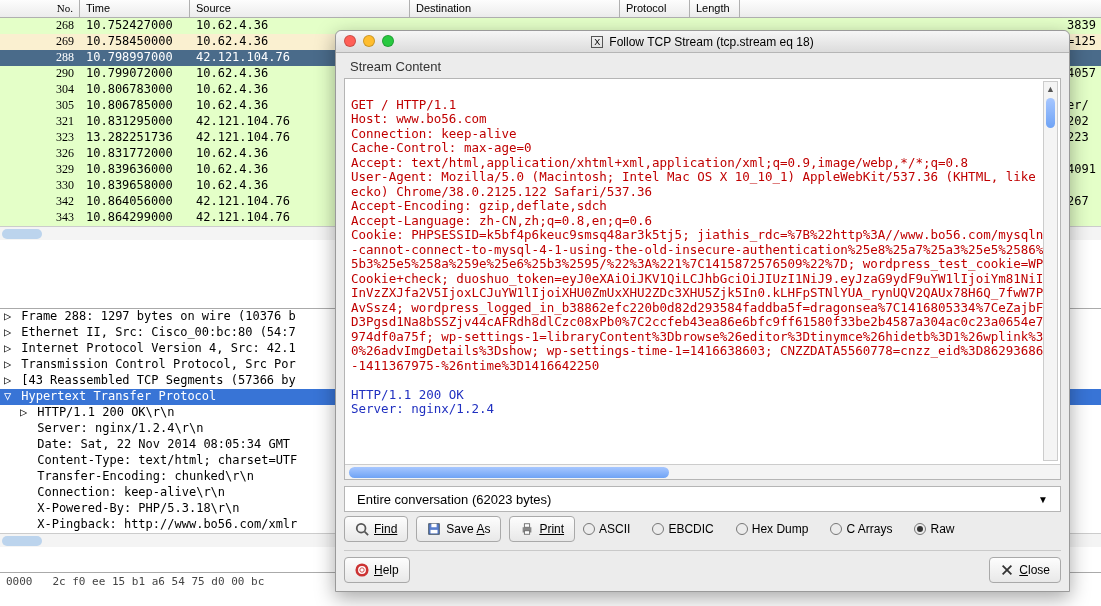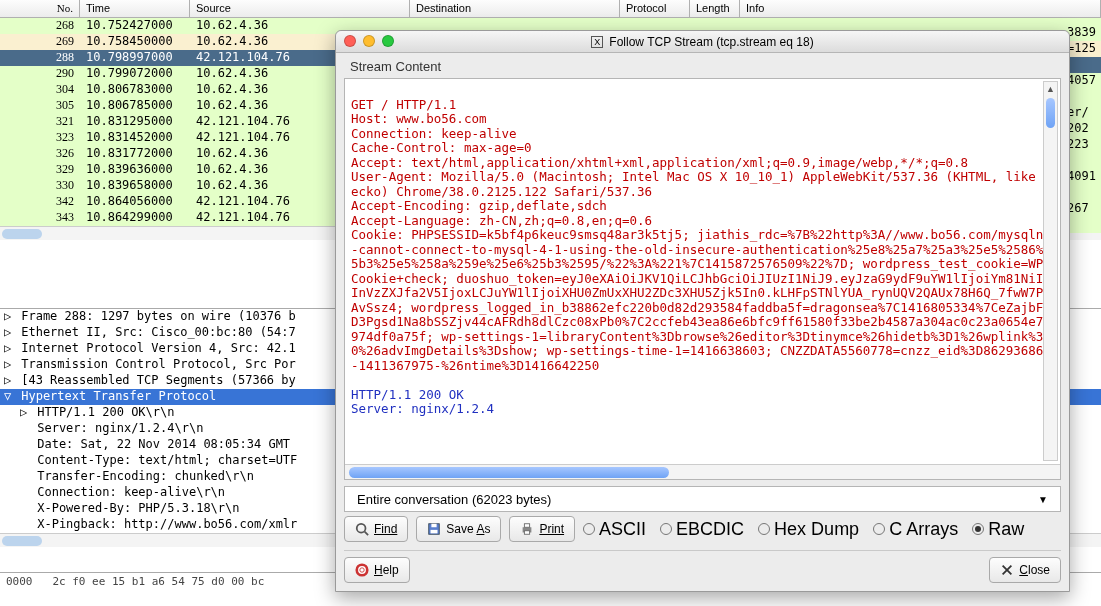--- a/index.html
+++ b/index.html
@@ -138,59 +138,58 @@
     height:26px;
     border:1px solid #a9a9a9;
     border-radius:4px;
     background:linear-gradient(#fdfdfd,#e8e8e8);
     padding:0 10px;
     display:inline-flex; align-items:center; gap:5px;
     font-size:12px;
     cursor:pointer;
   }
   .btn .ic { width:14px; height:14px; display:inline-block; }
-  .radio-group{ display:flex; gap:14px; font-size:18px; align-items:center;text-align:center;}
+  .radio-group{ display:flex; gap:22px; font-size:12px; align-items:center;text-align:center;}
   .radio-group label{display:flex;align-items:center;gap:4px;cursor:pointer;}
   .radio{width:12px;height:12px;border:1px solid #777;border-radius:50%;display:inline-block;position:relative;}
   .radio.checked::after{content:"";position:absolute;inset:2px;border-radius:50%;background:#333;}
   .u { text-decoration: underline; }
   .sep{height:1px;background:#c9c9c9;margin:2px 8px;}
   .bottomrow{
     margin:4px 8px 8px 8px;
     display:flex; align-items:center;
   }
   .spacer{flex:1;}
   .right-col{
     position:absolute; right:0; top:18px; width:34px;
-    font-family:"Andale Mono","Menlo",monospace; font-size:12px;margin-top:7px;
+    font-family:"Andale Mono","Menlo",monospace; font-size:12px;
   }
   .right-col div{height:16px;}
 </style>
 </head>
 <body>
 
 <div class="packet-table">
   <div class="hdr-row">
     <div class="hdr-cell c-no">No.</div>
     <div class="hdr-cell c-tm">Time</div>
     <div class="hdr-cell c-src">Source</div>
     <div class="hdr-cell c-dst">Destination</div>
     <div class="hdr-cell c-pro">Protocol</div>
     <div class="hdr-cell c-len">Length</div>
-    <div class="hdr-cell c-inf">Info</div>
   </div>
   <div class="rows" id="rows">
       <div class="prow greenish"><span class="cell c-no">268</span><span class="cell c-tm">10.752427000</span><span class="cell c-src">10.62.4.36</span><span class="cell c-dst"></span><span class="cell c-pro"></span><span class="cell c-len"></span><span class="cell c-inf"></span></div>
       <div class="prow yellowish"><span class="cell c-no">269</span><span class="cell c-tm">10.758450000</span><span class="cell c-src">10.62.4.36</span><span class="cell c-dst"></span><span class="cell c-pro"></span><span class="cell c-len"></span><span class="cell c-inf"></span></div>
       <div class="prow selected"><span class="cell c-no">288</span><span class="cell c-tm">10.798997000</span><span class="cell c-src">42.121.104.76</span><span class="cell c-dst"></span><span class="cell c-pro"></span><span class="cell c-len"></span><span class="cell c-inf"></span></div>
       <div class="prow greenish"><span class="cell c-no">290</span><span class="cell c-tm">10.799072000</span><span class="cell c-src">10.62.4.36</span><span class="cell c-dst"></span><span class="cell c-pro"></span><span class="cell c-len"></span><span class="cell c-inf"></span></div>
       <div class="prow greenish"><span class="cell c-no">304</span><span class="cell c-tm">10.806783000</span><span class="cell c-src">10.62.4.36</span><span class="cell c-dst"></span><span class="cell c-pro"></span><span class="cell c-len"></span><span class="cell c-inf"></span></div>
       <div class="prow greenish"><span class="cell c-no">305</span><span class="cell c-tm">10.806785000</span><span class="cell c-src">10.62.4.36</span><span class="cell c-dst"></span><span class="cell c-pro"></span><span class="cell c-len"></span><span class="cell c-inf"></span></div>
       <div class="prow greenish"><span class="cell c-no">321</span><span class="cell c-tm">10.831295000</span><span class="cell c-src">42.121.104.76</span><span class="cell c-dst"></span><span class="cell c-pro"></span><span class="cell c-len"></span><span class="cell c-inf"></span></div>
-      <div class="prow greenish"><span class="cell c-no">323</span><span class="cell c-tm">10.831452000</span><span class="cell c-src">42.121.104.76</span><span class="cell c-dst"></span><span class="cell c-pro"></span><span class="cell c-len"></span><span class="cell c-inf"></span></div>
+      <div class="prow greenish"><span class="cell c-no">323</span><span class="cell c-tm">13.282251736</span><span class="cell c-src">42.121.104.76</span><span class="cell c-dst"></span><span class="cell c-pro"></span><span class="cell c-len"></span><span class="cell c-inf"></span></div>
       <div class="prow greenish"><span class="cell c-no">326</span><span class="cell c-tm">10.831772000</span><span class="cell c-src">10.62.4.36</span><span class="cell c-dst"></span><span class="cell c-pro"></span><span class="cell c-len"></span><span class="cell c-inf"></span></div>
       <div class="prow greenish"><span class="cell c-no">329</span><span class="cell c-tm">10.839636000</span><span class="cell c-src">10.62.4.36</span><span class="cell c-dst"></span><span class="cell c-pro"></span><span class="cell c-len"></span><span class="cell c-inf"></span></div>
       <div class="prow greenish"><span class="cell c-no">330</span><span class="cell c-tm">10.839658000</span><span class="cell c-src">10.62.4.36</span><span class="cell c-dst"></span><span class="cell c-pro"></span><span class="cell c-len"></span><span class="cell c-inf"></span></div>
       <div class="prow greenish"><span class="cell c-no">342</span><span class="cell c-tm">10.864056000</span><span class="cell c-src">42.121.104.76</span><span class="cell c-dst"></span><span class="cell c-pro"></span><span class="cell c-len"></span><span class="cell c-inf"></span></div>
       <div class="prow greenish"><span class="cell c-no">343</span><span class="cell c-tm">10.864299000</span><span class="cell c-src">42.121.104.76</span><span class="cell c-dst"></span><span class="cell c-pro"></span><span class="cell c-len"></span><span class="cell c-inf"></span></div>
     </div>
   <div class="scroll-h">
       <div class="thumb"></div>
     </div>
 </div>

